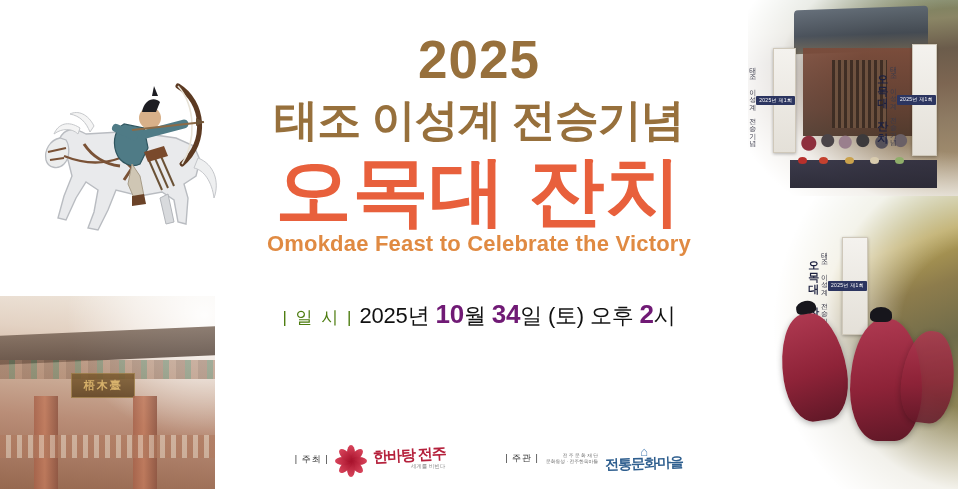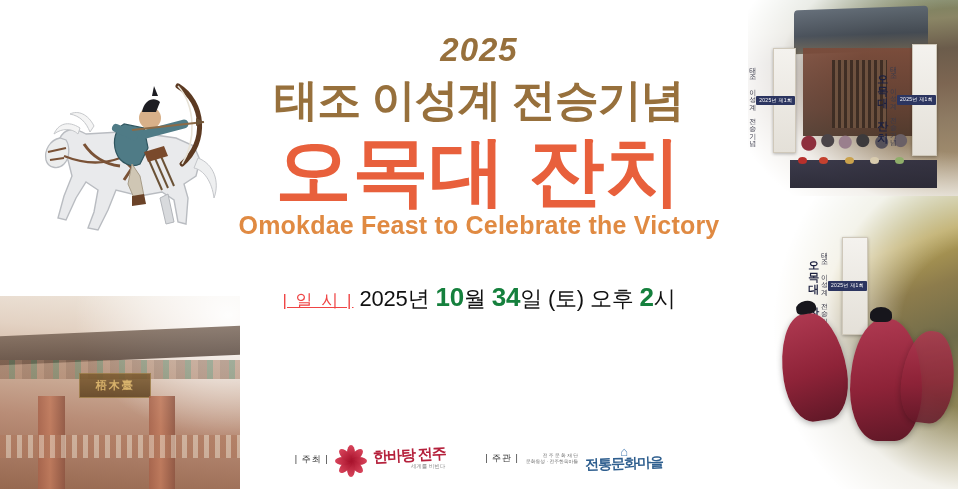--- a/index.html
+++ b/index.html
@@ -94,21 +94,21 @@
     background:linear-gradient(170deg,#b03a52,#8e2338 55%,#5e1726);
     border-radius:46% 46% 38% 38%/58% 58% 42% 42%;
     box-shadow:0 2px 6px rgba(0,0,0,.3);
   }
   .photo-botright .hat {
     position:absolute; background:#17161c; border-radius:50% 50% 30% 30%;
   }
 
   
   .photo-botleft {
-    left:0; top:296px; width:240px; height:193px;
+    left:0; top:296px; width:215px; height:193px;
     background:
       radial-gradient(ellipse 100% 100% at 95% 10%, rgba(255,255,255,0.95) 0%, rgba(255,255,255,0.55) 32%, rgba(255,255,255,0) 64%),
       linear-gradient(185deg,#efe7dd 0%,#e3d2c3 22%,#cbac97 44%,#b98d77 64%,#a87a63 82%,#96684f 100%);
   }
   .photo-botleft .eave {
     position:absolute; left:-4%; top:18%; width:108%; height:15%;
     background:linear-gradient(180deg,#6e5a4c,#4e3d33);
     opacity:.78;
     transform:skewY(-2.5deg);
   }
@@ -139,59 +139,59 @@
   
   .archer { position:absolute; left:28px; top:72px; width:208px; height:172px; }
 
   
   .center {
     position:absolute; left:0; right:0; top:0;
     width:958px; text-align:center;
   }
   .year {
     margin-top:33px;
-    font-size:33px; font-weight:bold; color:#97703C;
-    letter-spacing:1px; line-height:1;font-style:italic;
+    font-size:53px; font-weight:bold; color:#97703C;
+    letter-spacing:1px; line-height:1;
   }
   .subtitle-ko {
     margin-top:10px;
     font-size:44px; font-weight:bold; color:#97703C;
     letter-spacing:-1px; line-height:1.08;
   }
   .title-main {
     margin-top:8px;
     font-size:76px; font-weight:bold; color:#E8603C;
     letter-spacing:1px; line-height:1.02;
   }
   .title-en {
     margin-top:2px;
-    font-size:25px; font-weight:bold; color:#E08A42;
+    font-size:22px; font-weight:bold; color:#E08A42;
     letter-spacing:.2px;
   }
 
   .info { margin-top:36px; }
   .info-row {
     font-size:22px; color:#111; line-height:1.62;
     letter-spacing:-.2px;
   }
   .info-label {
-    font-size:17px; color:#ef4444; letter-spacing:2px;
-    font-weight:normal; margin-right:6px;text-decoration:underline;
-  }
-  .accent-red { color:#15803d; font-weight:bold; font-size:26px; }
+    font-size:17px; color:#4d7c0f; letter-spacing:2px;
+    font-weight:normal; margin-right:6px;
+  }
+  .accent-red { color:#701a75; font-weight:bold; font-size:26px; }
   .strong { font-weight:bold; font-size:25px; }
   .info-row.place { font-size:21px; }
 
   
   .sponsors {
     position:absolute; left:0; bottom:16px; width:958px;
     display:flex; align-items:center; justify-content:center;
     gap:40px;
   }
-  .sponsor-group { display:flex; align-items:center; gap:7px; }
+  .sponsor-group { display:flex; align-items:center; gap:7px;margin-left:20px; }
   .sp-label {
     font-size:9px; color:#333; letter-spacing:1px; white-space:nowrap;
   }
   .flower {
     width:30px; height:28px; position:relative;
   }
   .flower i {
     position:absolute; left:50%; top:50%;
     width:8px; height:16px; margin:-14px 0 0 -4px;
     background:linear-gradient(180deg,#d9455c,#a8122c);

